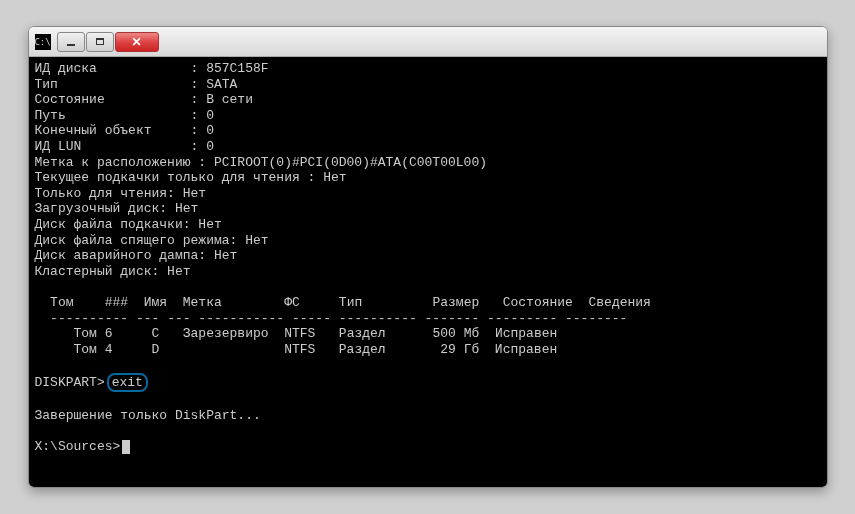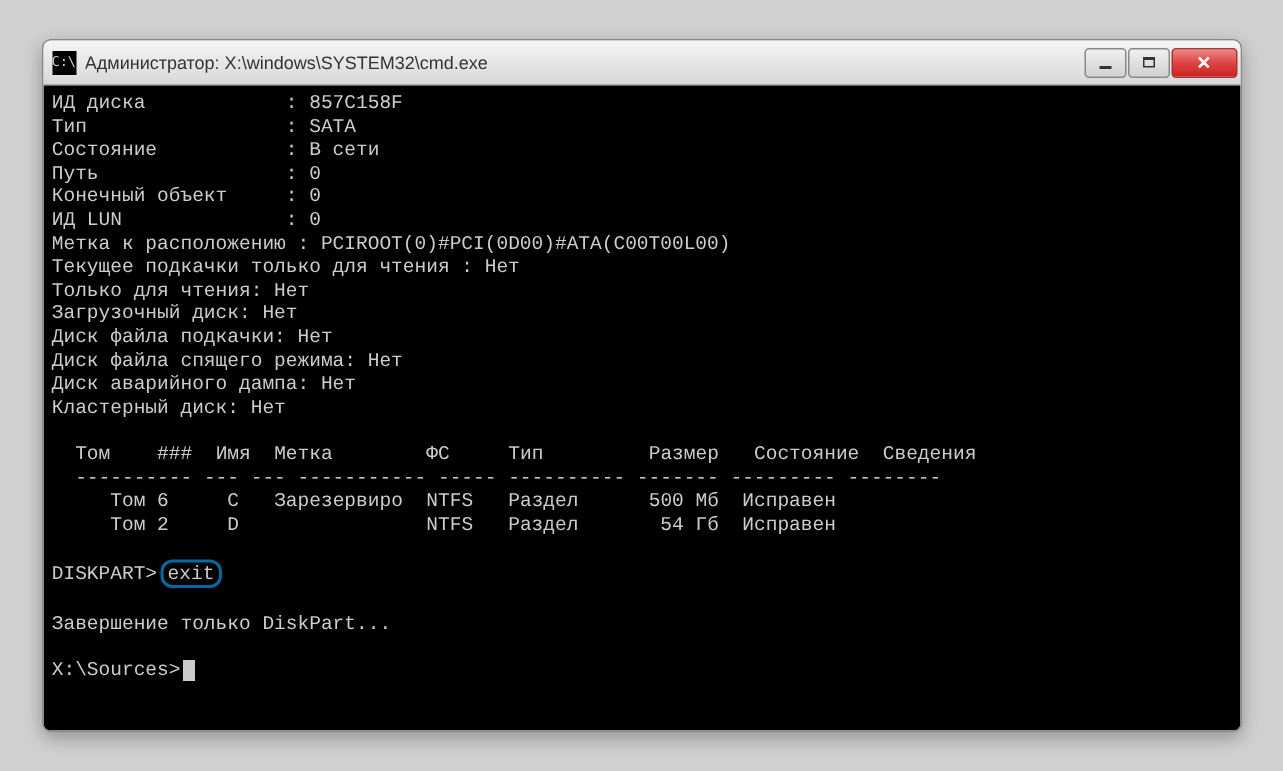--- a/index.html
+++ b/index.html
@@ -99,21 +99,20 @@
       vertical-align: text-bottom;
       margin-left: 2px;
     }
   </style>
 </head>
 <body>
 
 <div class="window">
   <div class="titlebar">
     <span class="app-icon">C:\</span>
-    <span class="title-text">Администратор: X:\windows\SYSTEM32\cmd.exe</span>
     <div class="win-controls">
       <div class="win-btn min">
           <span class="min-glyph"></span>
         </div>
       <div class="win-btn max">
           <span class="max-glyph"></span>
         </div>
       <div class="win-btn close">
           <span class="close-glyph">✕</span>
         </div>
@@ -130,20 +129,20 @@
 <span>Только для чтения: Нет</span>
 <span>Загрузочный диск: Нет</span>
 <span>Диск файла подкачки: Нет</span>
 <span>Диск файла спящего режима: Нет</span>
 <span>Диск аварийного дампа: Нет</span>
 <span>Кластерный диск: Нет</span>
 
   <span>Том</span>    <span>###</span>  <span>Имя</span>  <span>Метка</span>        <span>ФС</span>     <span>Тип</span>         <span>Размер</span>   <span>Состояние</span>  <span>Сведения</span>
   <span>---------- --- --- ----------- ----- ---------- ------- --------- --------</span>
      <span>Том 6</span>     <span>C</span>   <span>Зарезервиро</span>  <span>NTFS</span>   <span>Раздел</span>      <span>500 Мб</span>  <span>Исправен</span>
-     <span>Том 2</span>     <span>D</span>                <span>NTFS</span>   <span>Раздел</span>       <span>54 Гб</span>  <span>Исправен</span>
+     <span>Том 4</span>     <span>D</span>                <span>NTFS</span>   <span>Раздел</span>       <span>29 Гб</span>  <span>Исправен</span>
 
 <span>DISKPART&gt;</span><span class="highlight"><span>exit</span></span>
 
 <span>Завершение только DiskPart...</span>
 
 <span>X:\Sources&gt;</span><span class="cursor"></span></div>
 </div>
 
 </body></html>

